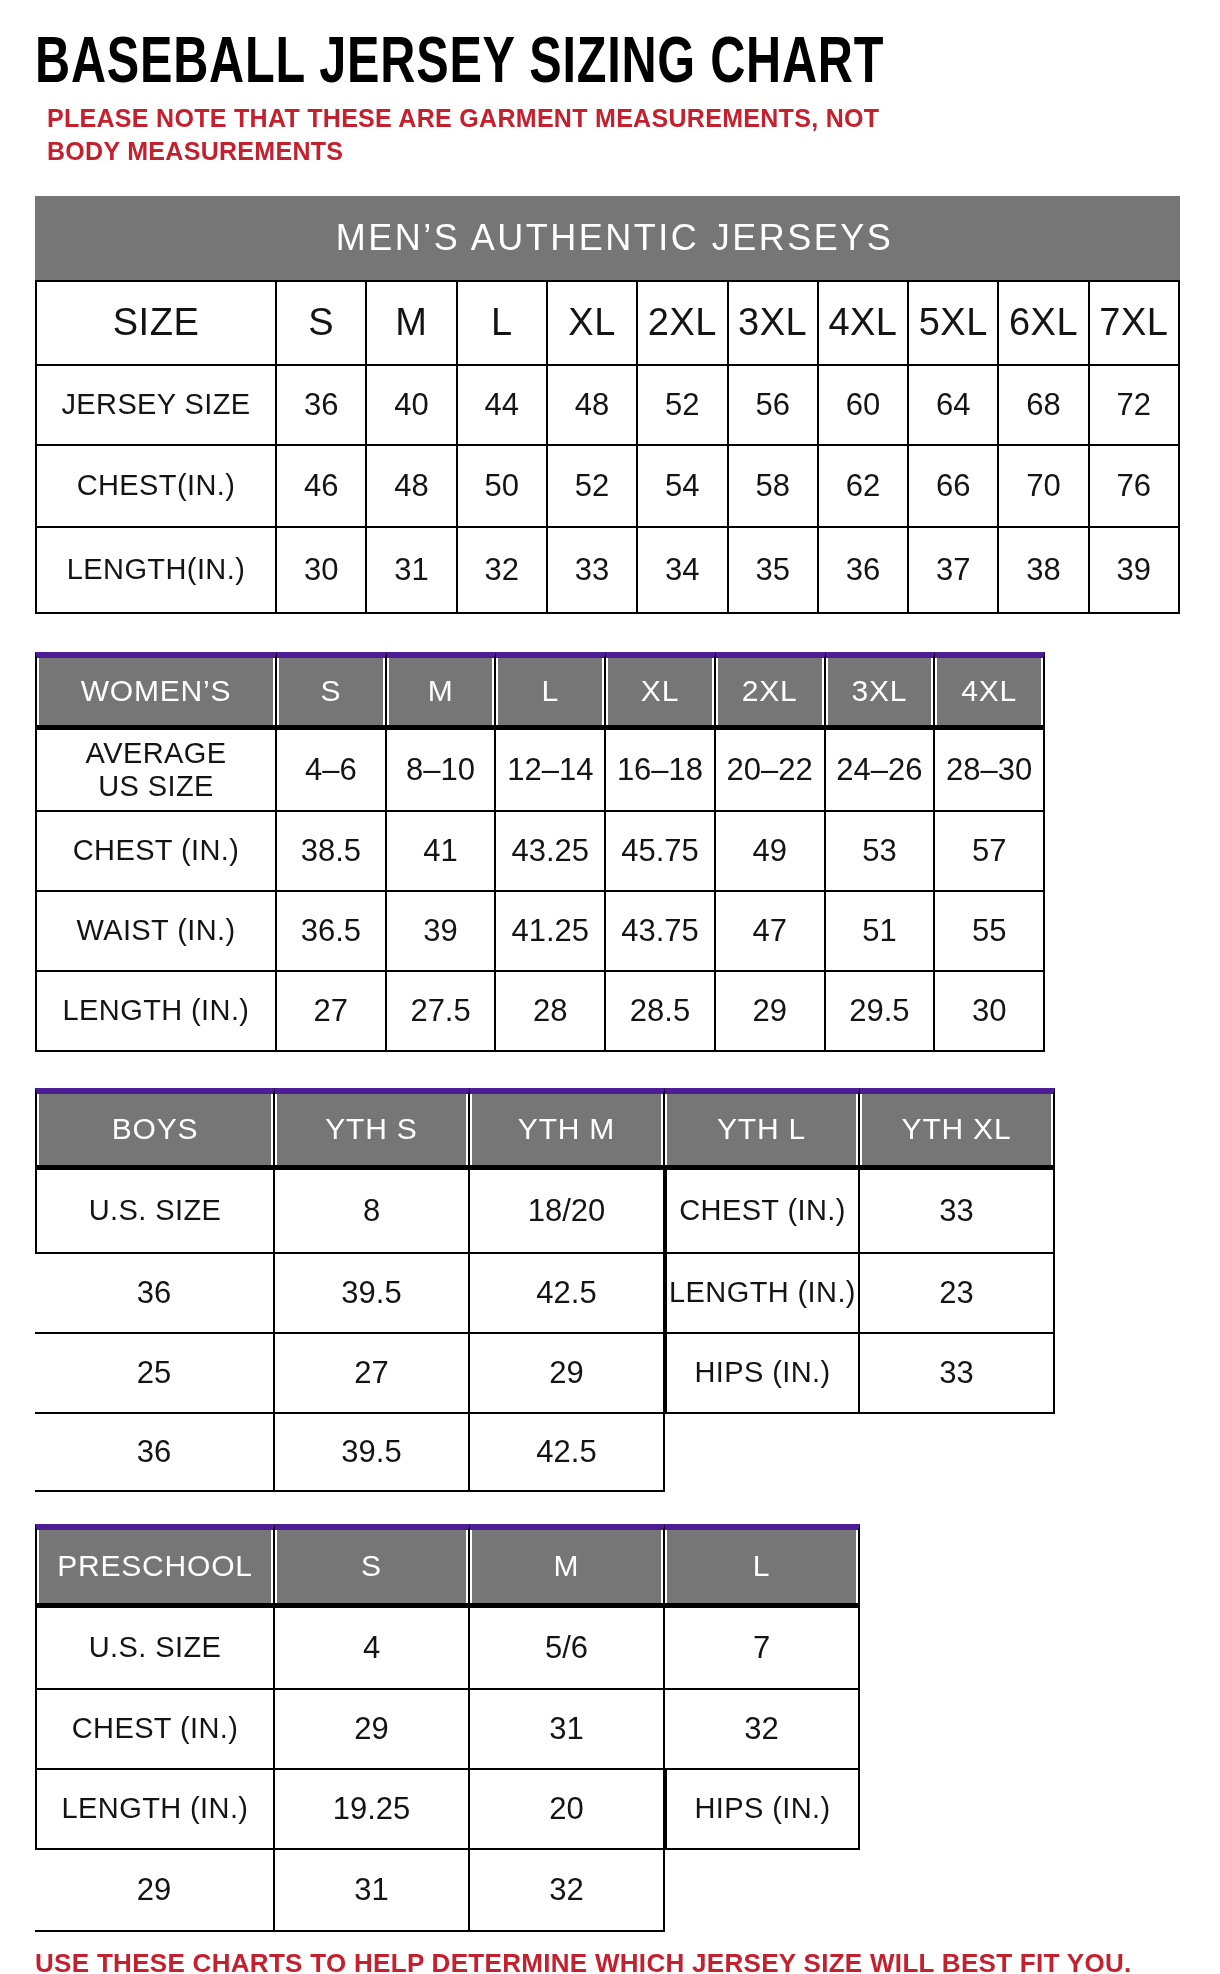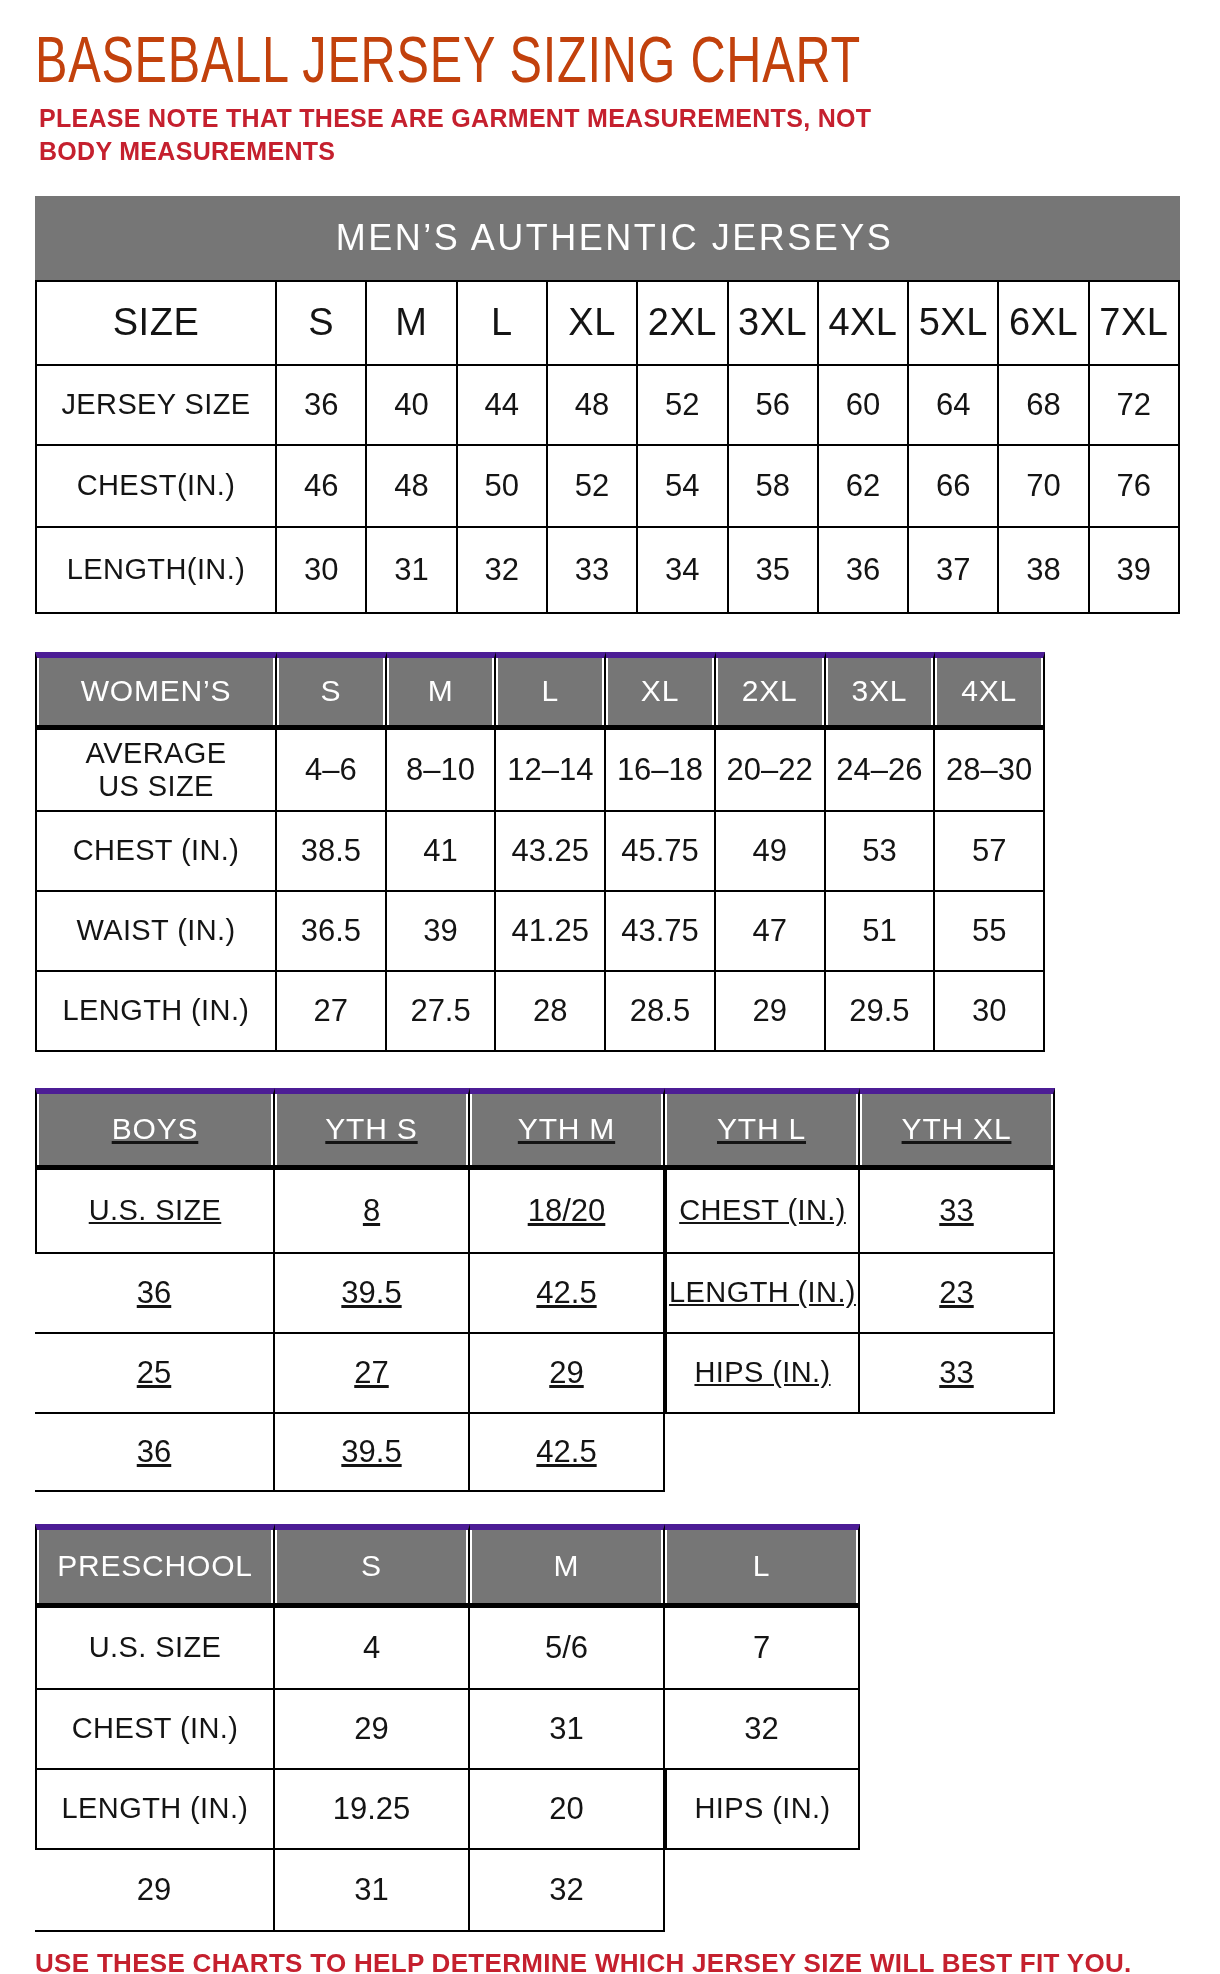--- a/index.html
+++ b/index.html
@@ -11,33 +11,33 @@
   body{
     width:1220px;
     box-sizing:border-box;
     padding:24px 0 28px 35px;
     font-family:"Liberation Sans", sans-serif;
     color:var(--ink);
   }
   h1{
     margin:4px 0 10px 0;
     font-size:64px;
-    font-weight:400;
+    font-weight:700;
     line-height:1.0;
     letter-spacing:1px;
-    color:#c2410c;
+    color:#000000;
   }
   h1 .condense{
     display:inline-block;
     transform:scaleX(0.76);
     transform-origin:left center;
     white-space:nowrap;
   }
   .note{
-    margin:0 0 28px 4px;
+    margin:0 0 28px 12px;
     width:900px;
     color:var(--red);
     font-size:25px;
     font-weight:700;
     line-height:1.32;
     letter-spacing:0.3px;
   }
   .sizing-table{
     display:grid;
     background:#fff;
@@ -52,21 +52,20 @@
     width:1010px;
     grid-template-columns:242px repeat(7,1fr);
     grid-template-rows:78px 82px 80px 80px 80px;
     margin-bottom:36px;
   }
   .t-boys{
     width:1020px;
     grid-template-columns:240px repeat(4,1fr);
     grid-template-rows:82px 84px 80px 80px 78px;
     margin-bottom:32px;
-    text-decoration:underline;
   }
   .t-preschool{
     width:825px;
     grid-template-columns:240px repeat(3,1fr);
     grid-template-rows:84px 82px 80px 80px 82px;
     margin-bottom:16px;
   }
   .cell{
     box-sizing:border-box;
     display:flex;

